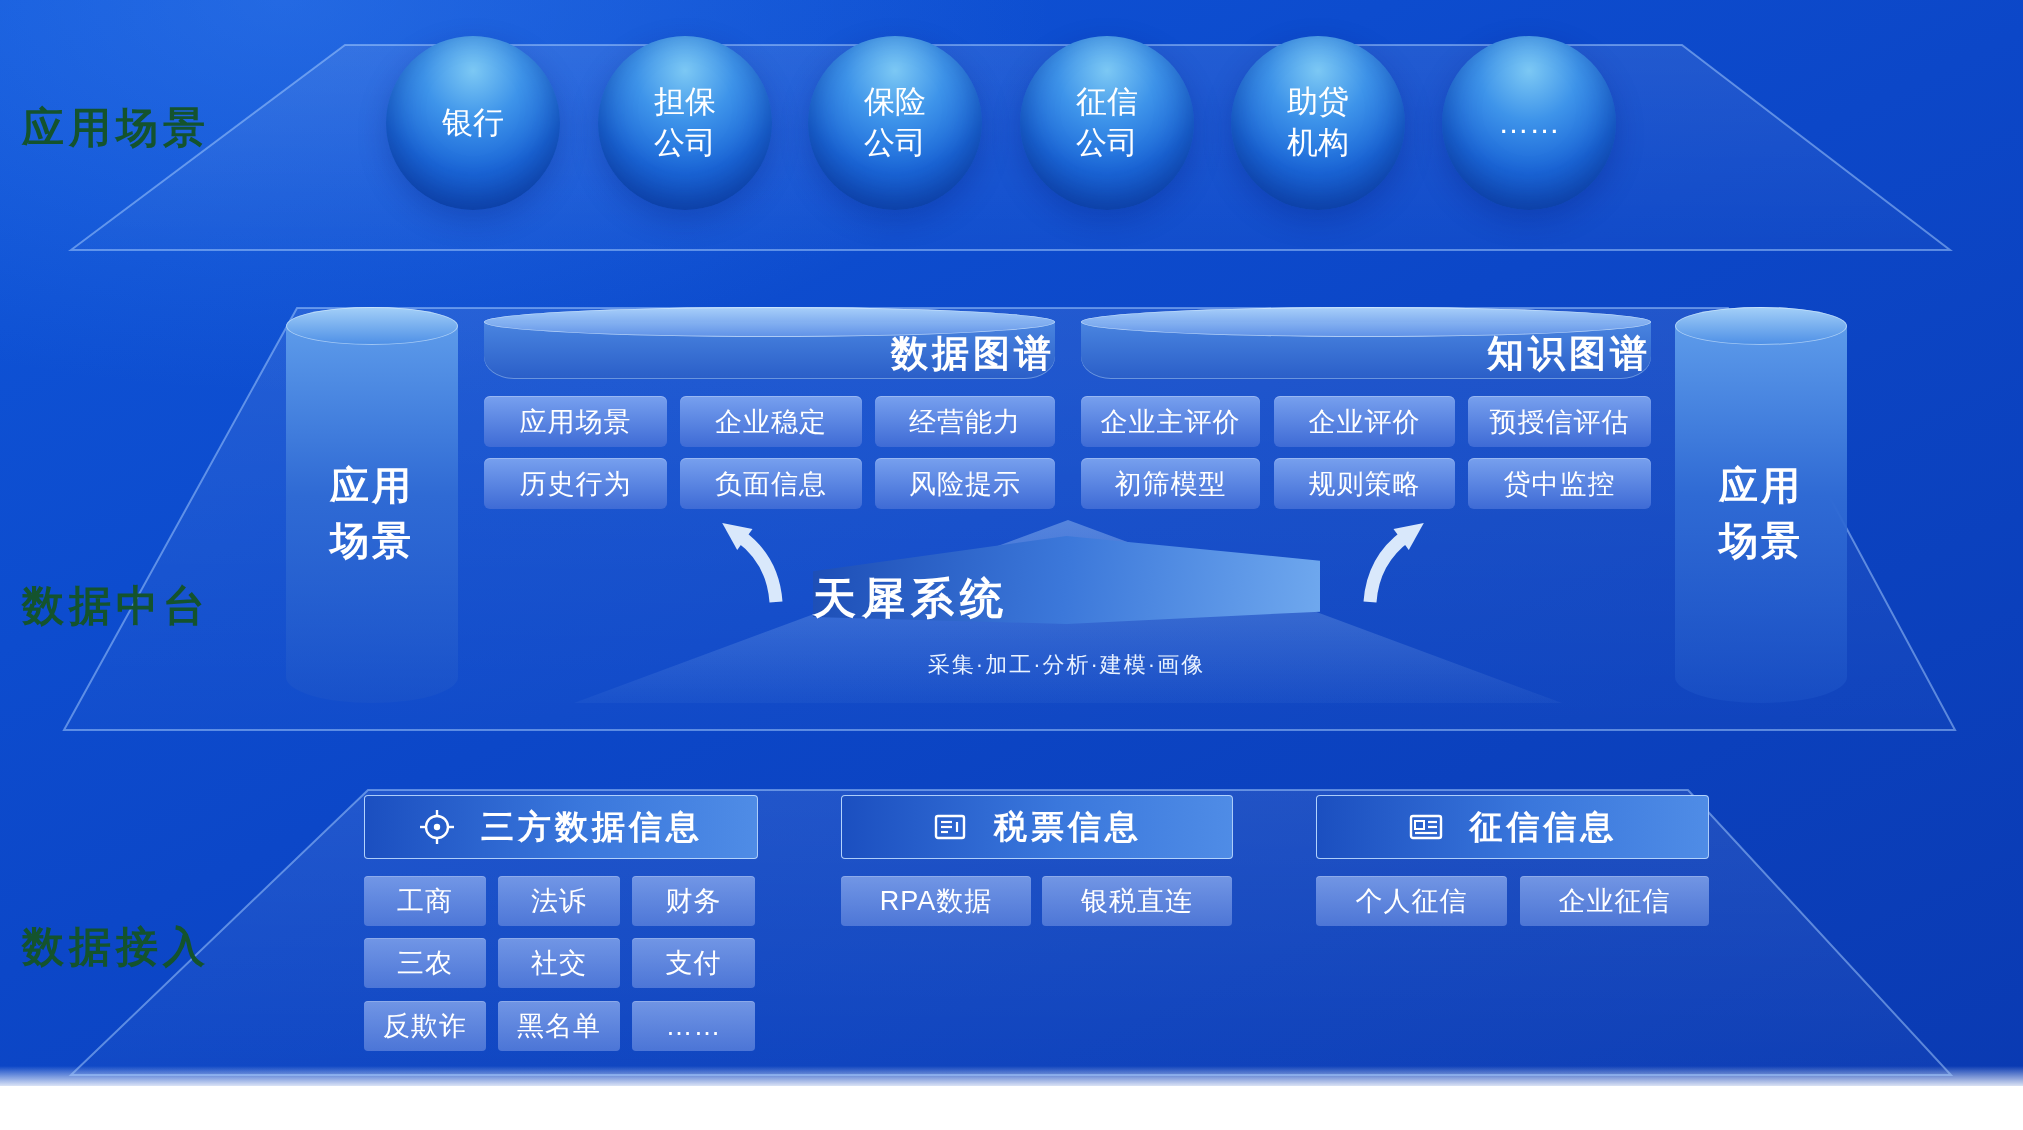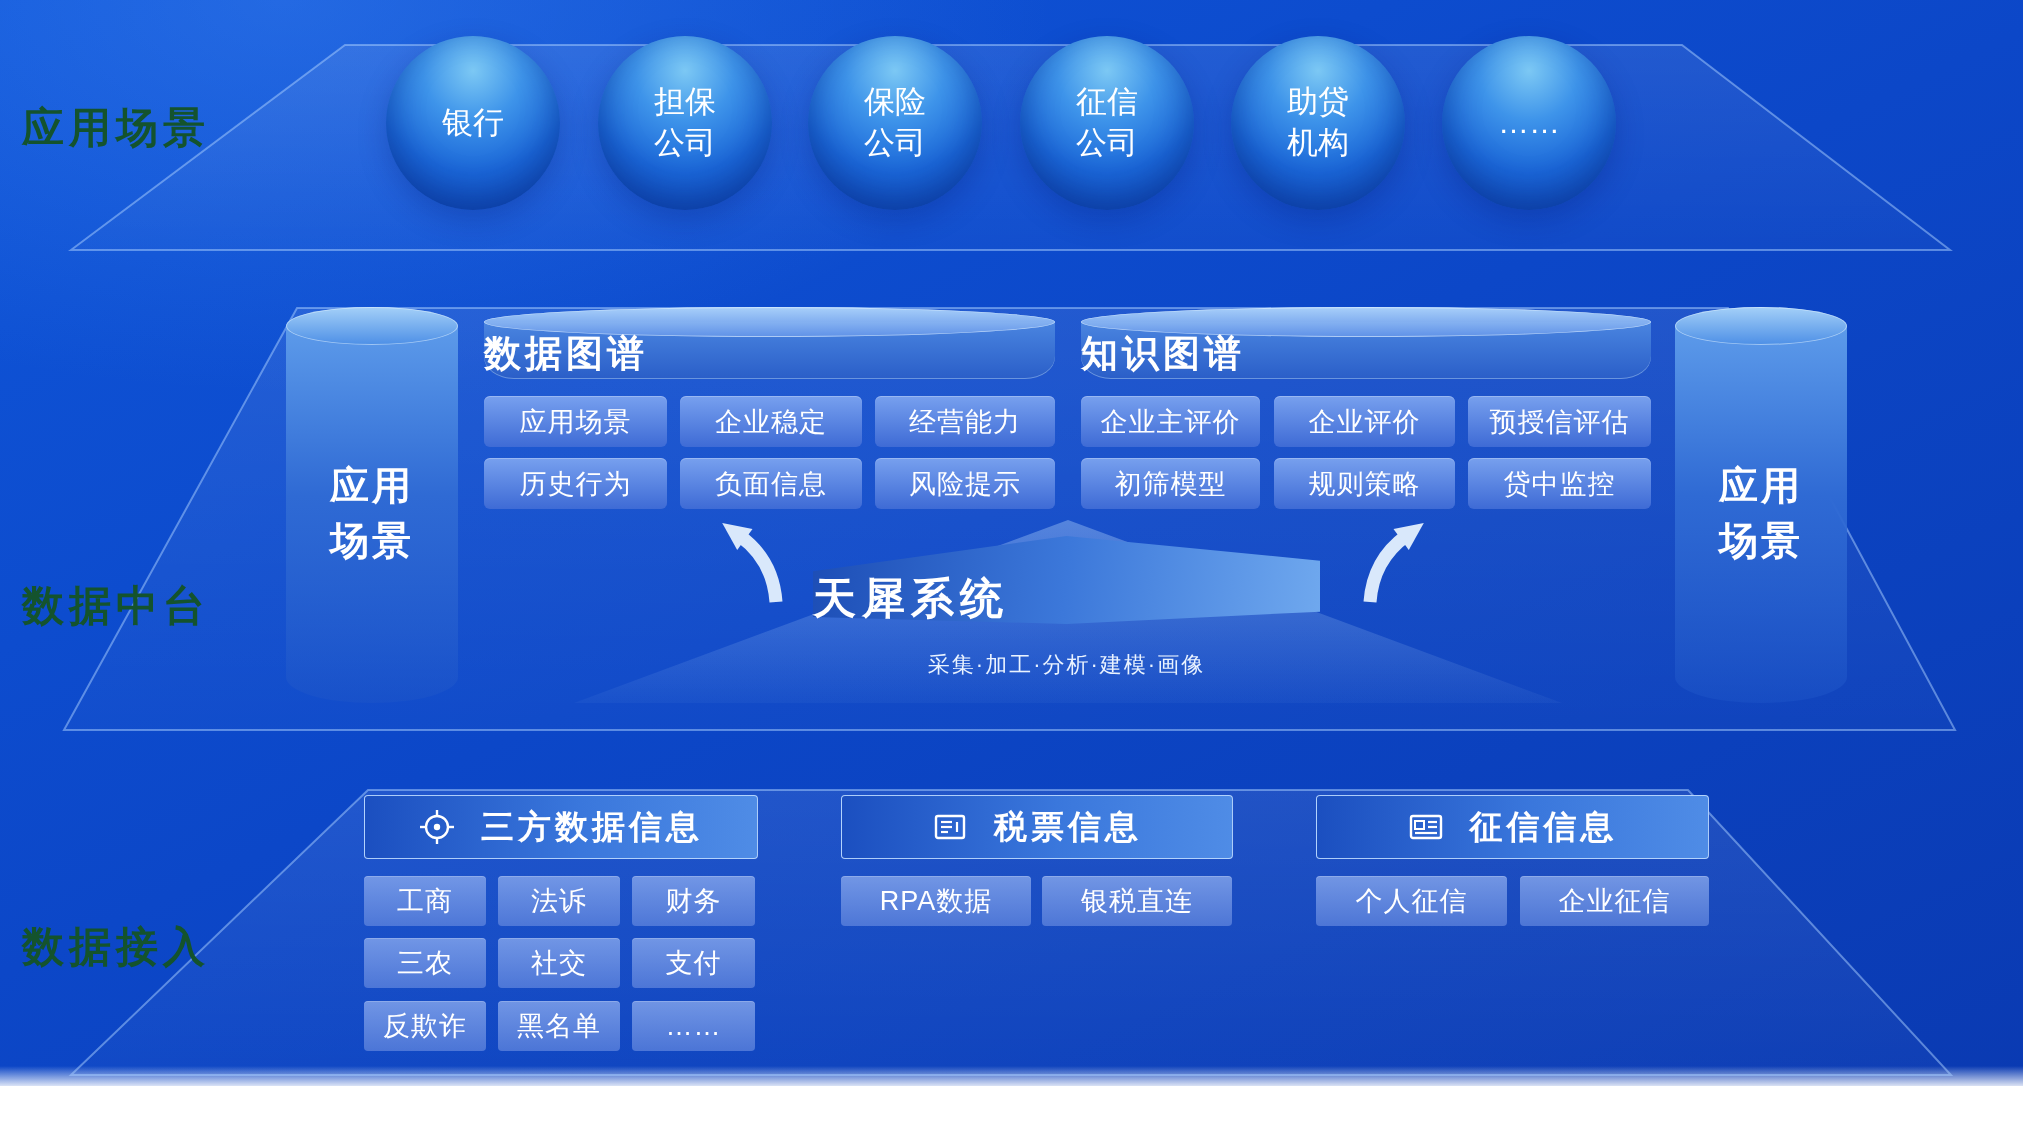--- a/index.html
+++ b/index.html
@@ -54,21 +54,21 @@
     background:linear-gradient(180deg,#4a85e0,#2a5ec8);
     border-radius:0 0 30px 30px / 0 0 22px 22px;
     box-shadow:inset 0 -1px 0 rgba(200,230,255,0.4);
   }
   .disc-top{
     position:absolute;top:0;left:0;width:100%;height:30px;border-radius:50%;
     background:linear-gradient(180deg, rgba(176,214,252,0.95), rgba(96,146,232,0.95));
     box-shadow:inset 0 0 0 1px rgba(225,242,255,0.6);
   }
   .disc-title{
-    position:absolute;width:100%;top:22px;text-align:left;color:#fff;
+    position:absolute;width:100%;top:22px;text-align:right;color:#fff;
     font-weight:bold;font-size:37px;letter-spacing:4px;
   }
 
   .chip{
     position:absolute;height:51px;border-radius:6px;
     display:flex;align-items:center;justify-content:center;
     color:#ffffff;font-size:27px;letter-spacing:1px;
     background:linear-gradient(180deg, rgba(124,164,240,0.95), rgba(64,108,214,0.95));
     box-shadow:inset 0 1px 0 rgba(255,255,255,0.25);
   }

